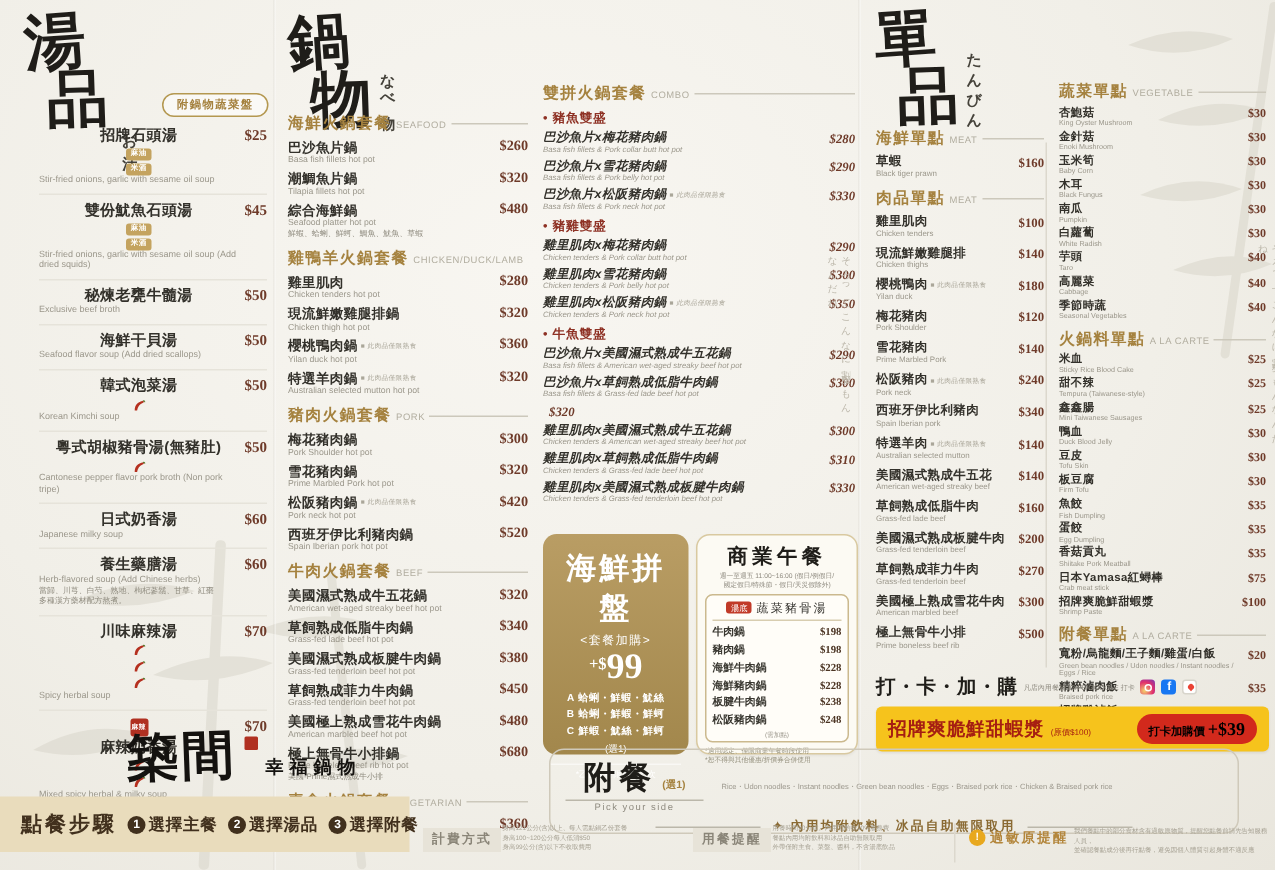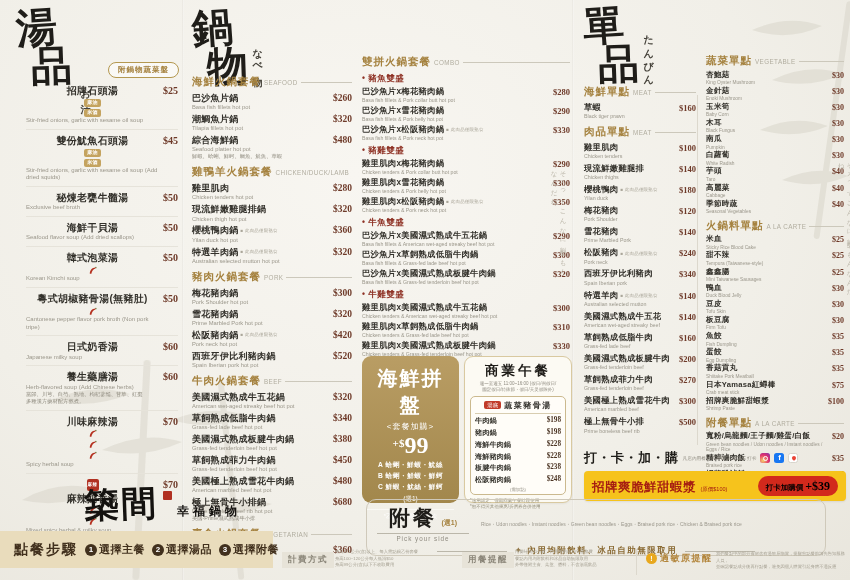--- a/index.html
+++ b/index.html
@@ -38,21 +38,21 @@
   
   #col-soup{position:absolute;left:26px;top:80px;width:152px;}
   #col-soup .mi{padding:5px 0 4.5px;border-bottom:1px solid #e6e3da;}
   #col-soup .mi:last-child{border-bottom:none;}
   #col-soup .mi-name{font-size:10px;flex-direction:column;}
   #col-soup .mi-en{font-size:6px;}
   #col-soup .mi-p{font-size:10px;}
   #col-pot{position:absolute;left:192px;top:70px;width:160px;}
   #col-pot .mi{margin-bottom:3px;}
   #col-combo{position:absolute;left:362px;top:50px;width:208px;}
-  #col-combo .mi{margin-bottom:2.5px;}
+  #col-combo .mi{margin-bottom:2.5px;font-style:italic;}
   #col-combo .mi-name{font-size:8.3px;}
   #col-combo .mi-en{font-size:5.2px;}
   #col-combo .mi-p{font-size:8.5px;}
   #col-sl{position:absolute;left:584px;top:80px;width:112px;}
   #col-sl .mi{margin-bottom:4.5px;}
   #col-sl .mi-name{font-size:8.3px;}
   #col-sl .mi-en{font-size:5.3px;}
   #col-sl .mi-p{font-size:8.5px;}
   #col-sr{position:absolute;left:706px;top:50px;width:138px;}
   #col-sr .mi{margin-bottom:1.2px;}
@@ -76,22 +76,22 @@
   .spb-note{border-top:1px solid rgba(255,255,255,.55);margin-top:5px;padding-top:3.5px;font-size:5.7px;}
 
   
   .bl{position:absolute;left:464px;top:356px;width:108px;height:147px;border:1px solid #d9c9a0;border-radius:9px;
     background:#fcfaf3;box-sizing:border-box;padding:5px 5px 3px;box-shadow:0 1px 2px rgba(0,0,0,.05);}
   .bl-title{font-family:"Liberation Serif","DejaVu Serif",serif;font-weight:900;font-size:13.5px;text-align:center;letter-spacing:3px;color:#1f1d19;}
   .bl-hours{font-size:4.5px;color:#8f8b80;text-align:center;line-height:1.3;margin:1px 0 3px;}
   .bl-panel{border:1px solid #cbb98e;border-radius:5px;padding:3px 4px 2px;background:#fffdf8;}
   .bl-soup{display:flex;align-items:center;justify-content:center;gap:3px;border-bottom:1px solid #d8cdb0;padding-bottom:2.5px;margin-bottom:2px;}
   .bl-soup-badge{background:#c13a28;color:#fff;font-size:5.5px;padding:.5px 3px;border-radius:2px;}
-  .bl-soup-name{font-size:8px;font-weight:bold;letter-spacing:1.5px;}
-  .bl-row{display:flex;justify-content:space-between;font-size:7.2px;margin:1.8px 0;font-weight:bold;color:#3a3831;}
+  .bl-soup-name{font-size:8px;font-weight:normal;letter-spacing:1.5px;}
+  .bl-row{display:flex;justify-content:space-between;font-size:7.2px;margin:1.8px 0;font-weight:bold;color:#3a3831;align-items:center;}
   .bl-row .p{font-family:"Liberation Serif","DejaVu Serif",serif;font-size:7.2px;color:#4c3524;}
   .bl-foot{font-size:4.4px;text-align:center;color:#9b978c;}
   .bl-notes{font-size:4.5px;color:#96927f;margin-top:3px;line-height:1.4;}
 
   
   .ck{position:absolute;left:584px;top:449px;width:262px;}
   .ck-head{display:flex;align-items:center;gap:4px;}
   .ck-title{font-family:"Liberation Serif","DejaVu Serif",serif;font-weight:900;font-size:13px;letter-spacing:.5px;color:#1f1d19;white-space:nowrap;}
   .ck-desc{font-size:4.7px;color:#8f8b80;white-space:nowrap;}
   .icon{width:10px;height:10px;border-radius:2.5px;display:inline-block;position:relative;}
@@ -609,29 +609,22 @@
       <div class="mi">
         <div class="mi-l">
           <div class="mi-name">
             <span>巴沙魚片x草飼熟成低脂牛肉鍋</span>
           </div>
           <div class="mi-en">Basa fish fillets &amp; Grass-fed lade beef hot pot</div>
         </div>
         <span class="mi-p">$300</span>
       </div>
       <div class="mi">
-        <div class="mi-l">
-          <div class="mi-name">
-            <span>巴沙魚片x美國濕式熟成板腱牛肉鍋</span>
-          </div>
-          <div class="mi-en">Basa fish fillets &amp; Grass-fed tenderloin beef hot pot</div>
-        </div>
         <span class="mi-p">$320</span>
       </div>
-      <div class="grp">• 牛雞雙盛</div>
       <div class="mi">
         <div class="mi-l">
           <div class="mi-name">
             <span>雞里肌肉x美國濕式熟成牛五花鍋</span>
           </div>
           <div class="mi-en">Chicken tenders &amp; American wet-aged streaky beef hot pot</div>
         </div>
         <span class="mi-p">$300</span>
       </div>
       <div class="mi">

